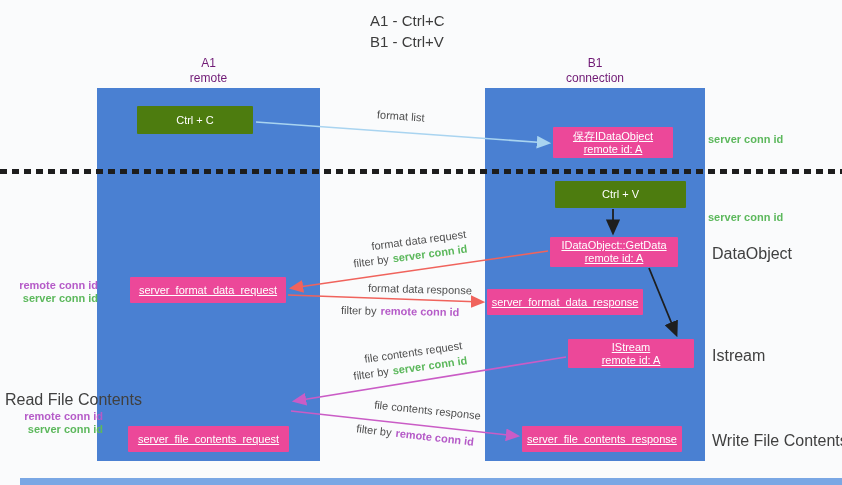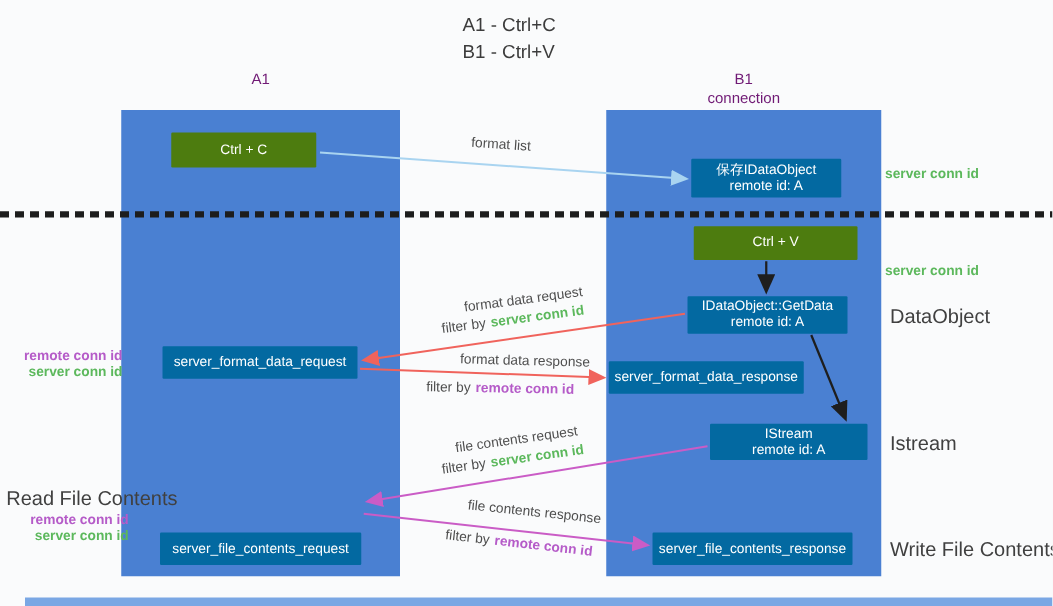--- a/index.html
+++ b/index.html
@@ -9,21 +9,21 @@
   .title{position:absolute;left:370px;top:10px;font-size:15px;line-height:21px;color:#3c3c3c;}
   .col-header{position:absolute;top:56px;text-align:center;font-size:12px;line-height:15px;color:#701a75;}
   .column{position:absolute;top:88px;height:373px;background:#4a80d2;}
 
   .sep{position:absolute;left:0;top:169px;width:842px;height:5px;
        background:repeating-linear-gradient(90deg,#1d1d1d 0 7px,transparent 7px 12px);}
 
   .box{position:absolute;display:flex;align-items:center;justify-content:center;
        text-align:center;color:#ffffff;font-size:11px;line-height:13px;z-index:3;border-radius:1px;}
   .box.green{background:#4d7c0f;}
-  .box.orange{background:#0369a1;}
+  .box.orange{background:#ec4899;text-decoration:underline;}
 
   .alabel{position:absolute;font-size:11px;color:#4f4f4f;white-space:nowrap;z-index:4;}
   .side{position:absolute;font-size:11px;font-weight:bold;white-space:nowrap;z-index:4;}
   .side.plain{font-weight:normal;font-size:16px;color:#404040;}
   .green-t{color:#5cb85c;font-weight:bold;}
   .purple-t{color:#b55bc8;font-weight:bold;}
   .idgap{margin-left:4px;}
 
   svg.overlay{position:absolute;left:0;top:0;z-index:2;pointer-events:none;}
   .bottom-strip{position:absolute;left:20px;top:478px;width:822px;height:7px;background:#7aa7e4;z-index:1;}
@@ -33,20 +33,21 @@
 
 <div class="canvas">
 
   <div class="title">
     <div>A1 - Ctrl+C</div>
     <div>B1 - Ctrl+V</div>
   </div>
 
   <div class="col-header" style="left:97px;width:223px;">
     <div>A1</div>
+    <div>remote</div>
   </div>
   <div class="col-header" style="left:485px;width:220px;">
     <div>B1</div>
     <div>connection</div>
   </div>
 
   <div class="column" style="left:97px;width:223px;"></div>
   <div class="column" style="left:485px;width:220px;"></div>
 
   <div class="sep"></div>

